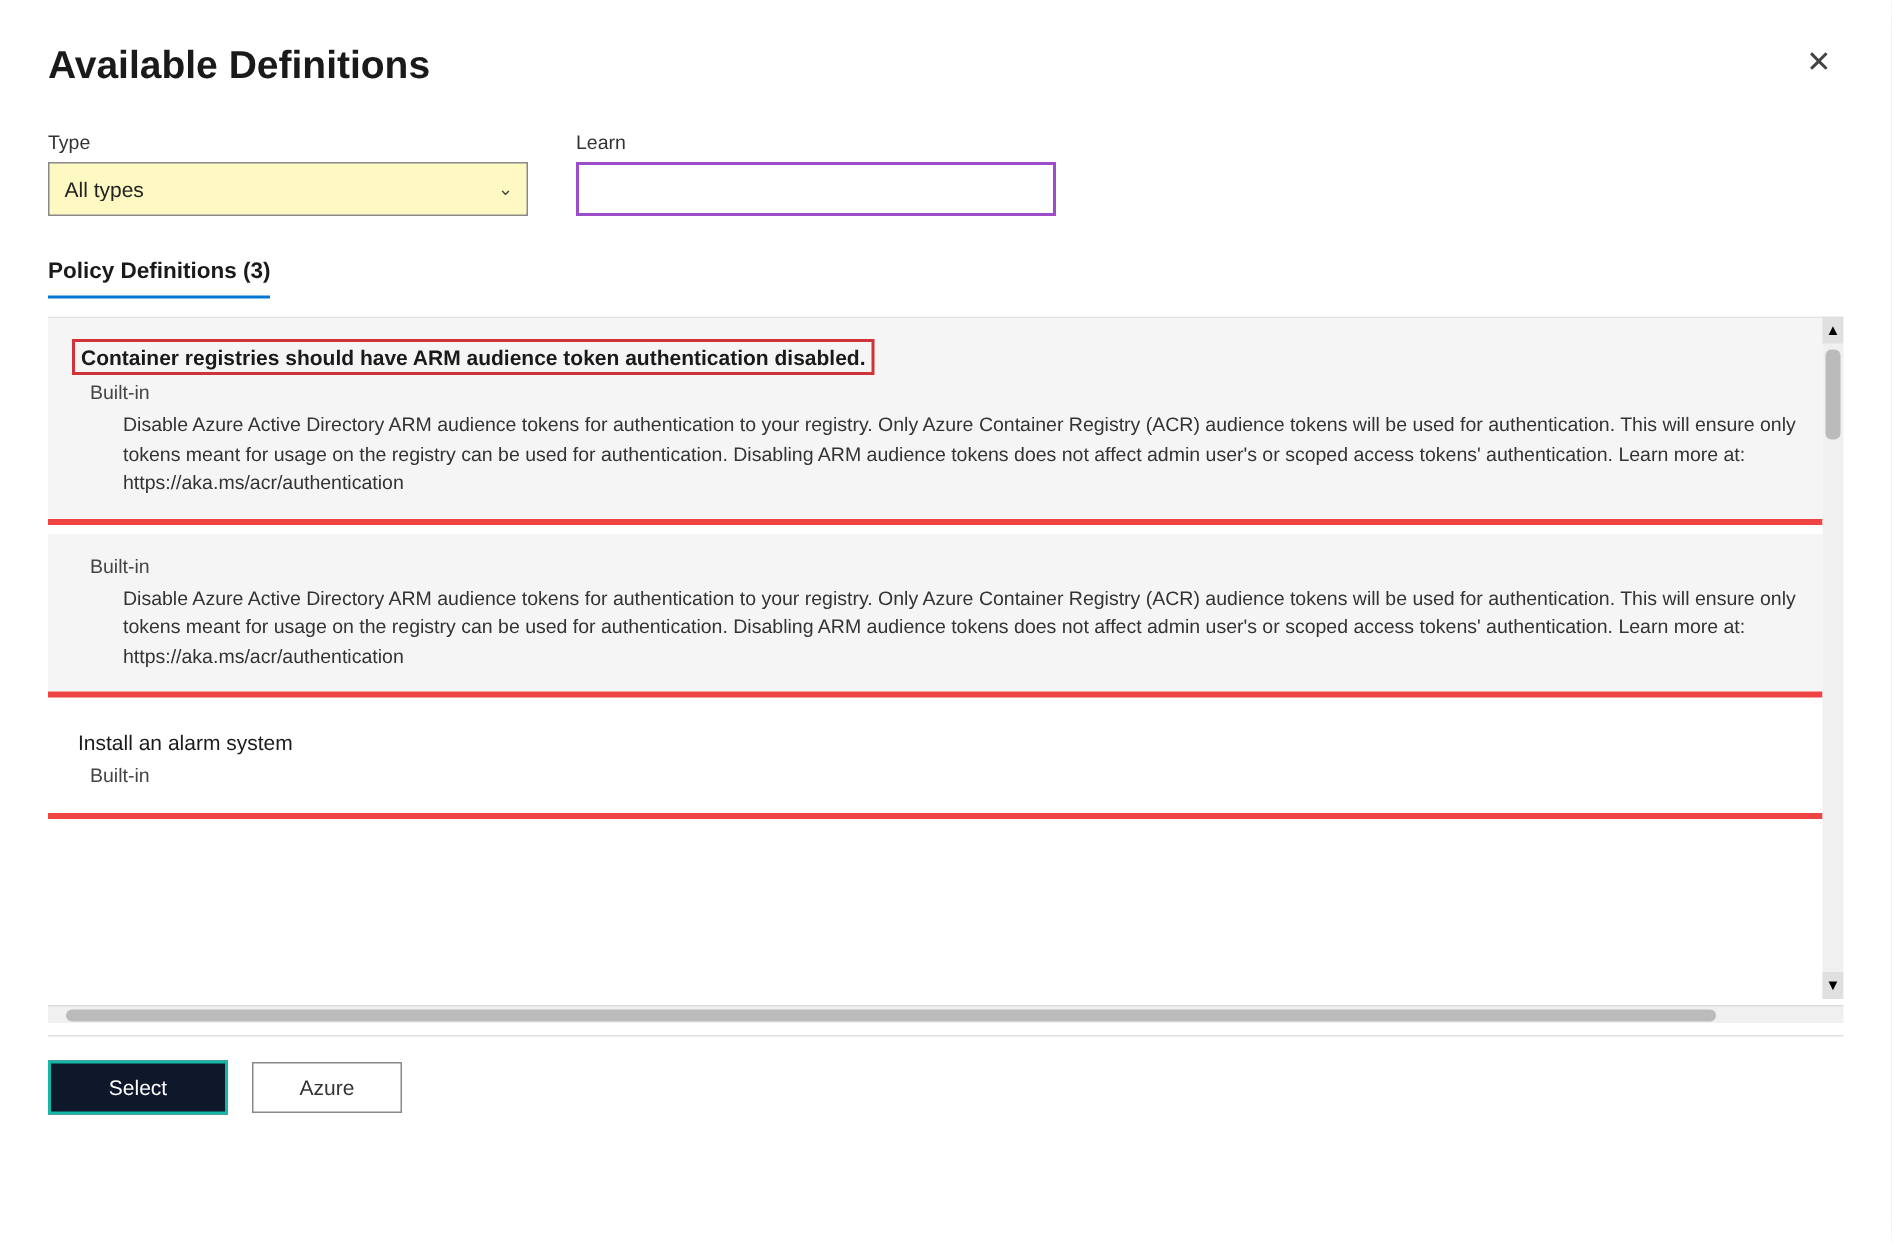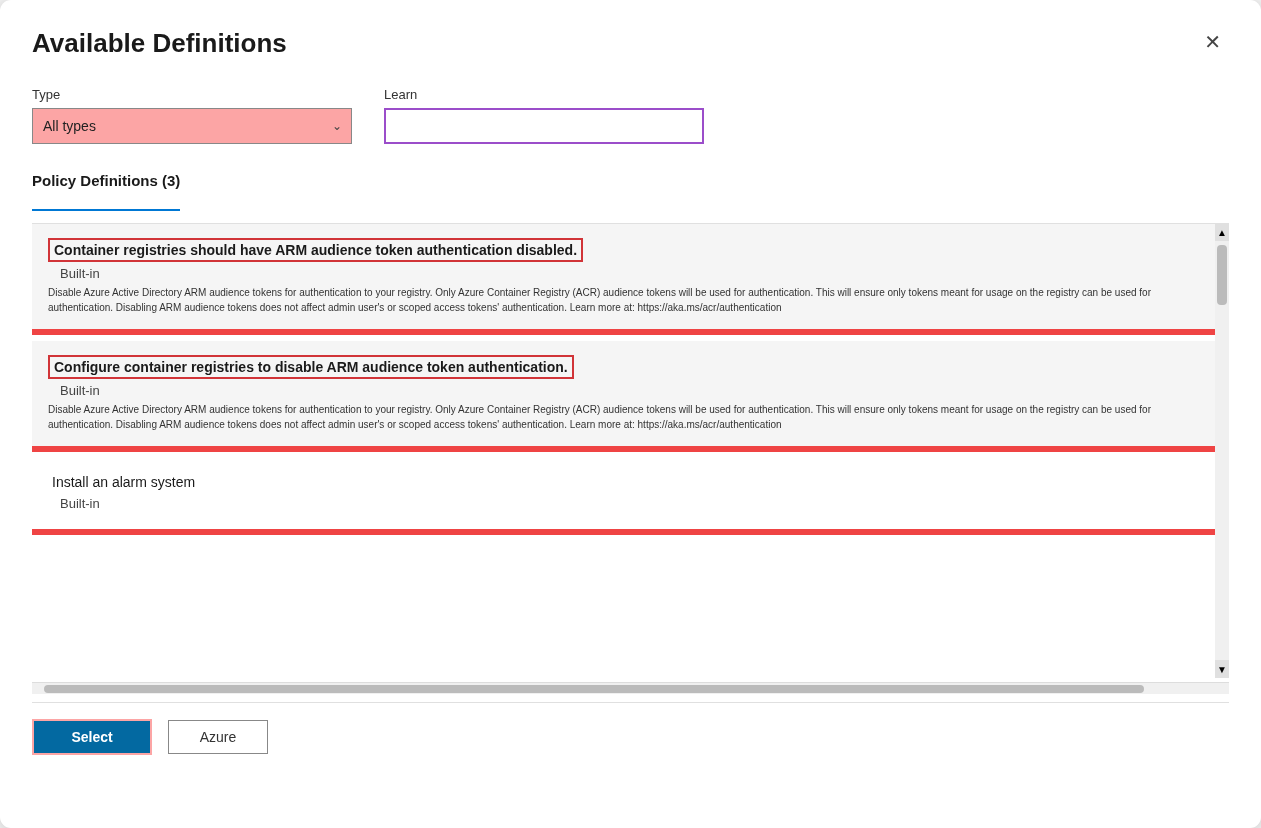--- a/index.html
+++ b/index.html
@@ -13,21 +13,20 @@
     }
     .dialog {
       background: #ffffff;
       width: 1261px;
       min-height: 828px;
       position: relative;
       display: flex;
       flex-direction: column;
       padding: 28px 32px 0 32px;
       box-shadow: 0 2px 16px rgba(0,0,0,0.18);
-      border-radius: 11px;
     }
     .dialog-header {
       display: flex;
       align-items: flex-start;
       justify-content: space-between;
       margin-bottom: 28px;
     }
     .dialog-title {
       font-size: 26px;
       font-weight: 600;
@@ -59,21 +58,21 @@
       color: #333;
     }
     .type-select-wrapper {
       position: relative;
       width: 320px;
     }
     .type-select {
       width: 100%;
       height: 36px;
       border: 1px solid #888;
-      background: #fca5a5;
+      background: #fef9c3;
       padding: 0 36px 0 10px;
       font-size: 14px;
       color: #222;
       appearance: none;
       cursor: pointer;
     }
     .chevron-icon {
       position: absolute;
       right: 10px;
       top: 50%;
@@ -89,90 +88,91 @@
       padding: 0 10px;
       font-size: 14px;
       color: #222;
       outline: none;
     }
 
     .section-title {
       font-size: 15px;
       font-weight: 600;
       color: #1a1a1a;
-      padding-bottom: 20px;
+      padding-bottom: 8px;
       border-bottom: 2px solid #0078d4;
       display: inline-block;
       margin-bottom: 0;
     }
     .section-header {
       margin-bottom: 12px;
     }
 
     .definitions-list {
       flex: 1;
       overflow-y: auto;
       overflow-x: auto;
       border-top: 1px solid #e0e0e0;
       position: relative;
     }
 
     .definition-item {
       padding: 14px 16px;
-      border-bottom: 6px solid #ef4444;
+      border-bottom: 4px solid #ef4444;
       background: #f5f5f5;
       cursor: pointer;
     }
 
     .definition-item-title {
       font-size: 14px;
       font-weight: 700;
       color: #1a1a1a;
       display: inline-block;
       border: 2px solid #d13438;
       padding: 2px 4px;
       margin-bottom: 4px;
     }
     .definition-item-type {
       font-size: 13px;
       color: #444;
       margin-bottom: 4px;
       margin-left: 12px;
     }
     .definition-item-desc {
-      font-size: 10px;
+      font-size: 13px;
       color: #333;
       line-height: 1.5;
       overflow: hidden;
       display: -webkit-box;
+      margin-left: 34px;
       -webkit-line-clamp: 3;
       -webkit-box-orient: vertical;
     }
 
     .definition-item.no-border-highlight .definition-item-title {
       border: none;
       font-weight: 400;
     }
 
     
     .dialog-footer {
       display: flex;
       align-items: center;
       gap: 16px;
       padding: 16px 0 20px 0;
       border-top: 1px solid #e0e0e0;
       margin-top: 8px;
     }
     .select-btn {
-      background: #0369a1;
+      background: #0f172a;
       color: #fff;
-      border: 2px solid #fca5a5;
+      border: 2px solid #14b8a6;
       padding: 8px 32px;
       font-size: 14px;
-      font-weight: 700;
+      font-weight: 400;
       cursor: pointer;
       min-width: 120px;
     }
     .cancel-btn {
       background: #fff;
       color: #333;
       border: 1px solid #888;
       padding: 8px 24px;
       font-size: 14px;
       cursor: pointer;
@@ -275,21 +275,20 @@
   <div class="list-wrapper" style="position:relative; flex:1; overflow:hidden; max-height:455px;">
     <div class="definitions-list" style="overflow-y:auto; overflow-x:auto; max-height:455px; padding-right:14px;">
 
       <div class="definition-item">
         <div class="definition-item-title">Container registries should have ARM audience token authentication disabled.</div>
         <div class="definition-item-type">Built-in</div>
         <div class="definition-item-desc">Disable Azure Active Directory ARM audience tokens for authentication to your registry. Only Azure Container Registry (ACR) audience tokens will be used for authentication. This will ensure only tokens meant for usage on the registry can be used for authentication. Disabling ARM audience tokens does not affect admin user's or scoped access tokens' authentication. Learn more at: https://aka.ms/acr/authentication</div>
       </div>
 
       <div class="definition-item" style="margin-top:6px;">
-        <div class="definition-item-title">Configure container registries to disable ARM audience token authentication.</div>
         <div class="definition-item-type">Built-in</div>
         <div class="definition-item-desc">Disable Azure Active Directory ARM audience tokens for authentication to your registry. Only Azure Container Registry (ACR) audience tokens will be used for authentication. This will ensure only tokens meant for usage on the registry can be used for authentication. Disabling ARM audience tokens does not affect admin user's or scoped access tokens' authentication. Learn more at: https://aka.ms/acr/authentication</div>
       </div>
 
       <div class="definition-item no-border-highlight" style="margin-top:6px; background:#fff;">
         <div class="definition-item-title">Install an alarm system</div>
         <div class="definition-item-type">Built-in</div>
       </div>
 
     </div>

